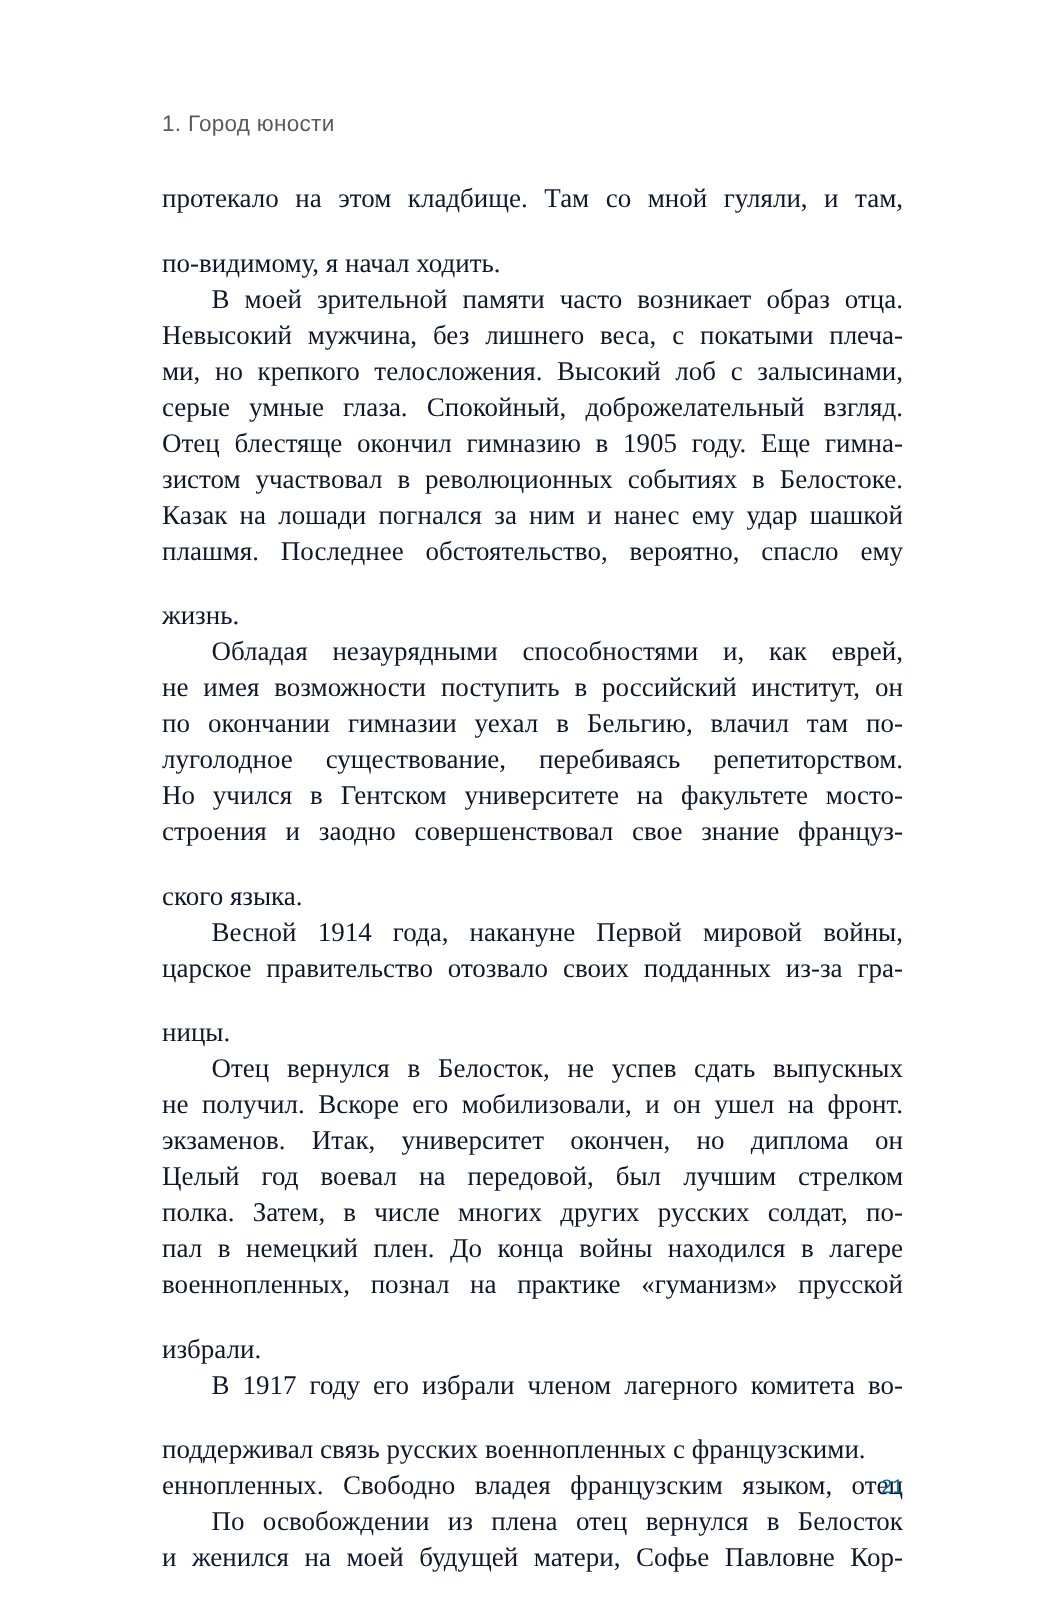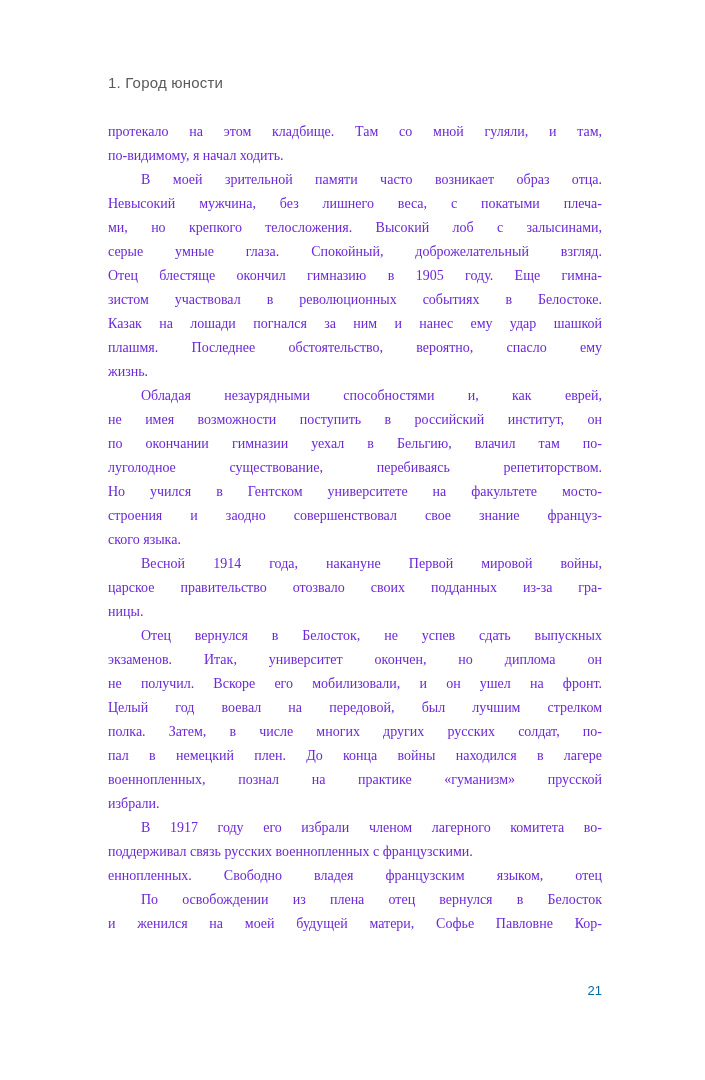--- a/index.html
+++ b/index.html
@@ -25,32 +25,33 @@
     font-family: "Liberation Sans", sans-serif;
     font-size: 15px;
     color: #5a5a5a;
     letter-spacing: 0.2px;
   }
   .text-block {
     position: absolute;
     left: 108px;
     top: 120px;
     width: 494px;
-    font-size: 14px;
+    font-size: 18px;
     line-height: 24px;
-    color: #6d28d9;
+    color: #0f172a;
   }
   .line {
     height: 24px;
     overflow: hidden;
     text-align: justify;
     text-align-last: justify;
   }
   .line.last {
     text-align-last: left;
+    margin-top: 19px;
   }
   .line.indent {
     text-indent: 33px;
   }
   .folio {
     position: absolute;
     left: 108px;
     top: 983px;
     width: 494px;
     text-align: right;
@@ -83,22 +84,22 @@
       <div class="line">не имея возможности поступить в российский институт, он</div>
       <div class="line">по окончании гимназии уехал в Бельгию, влачил там по-</div>
       <div class="line">луголодное существование, перебиваясь репетиторством.</div>
       <div class="line">Но учился в Гентском университете на факультете мосто-</div>
       <div class="line">строения и заодно совершенствовал свое знание француз-</div>
       <div class="line last">ского языка.</div>
       <div class="line indent">Весной 1914 года, накануне Первой мировой войны,</div>
       <div class="line">царское правительство отозвало своих подданных из-за гра-</div>
       <div class="line last">ницы.</div>
       <div class="line indent">Отец вернулся в Белосток, не успев сдать выпускных</div>
+      <div class="line">не получил. Вскоре его мобилизовали, и он ушел на фронт.</div>
       <div class="line">экзаменов. Итак, университет окончен, но диплома он</div>
-      <div class="line">не получил. Вскоре его мобилизовали, и он ушел на фронт.</div>
       <div class="line">Целый год воевал на передовой, был лучшим стрелком</div>
       <div class="line">полка. Затем, в числе многих других русских солдат, по-</div>
       <div class="line">пал в немецкий плен. До конца войны находился в лагере</div>
       <div class="line">военнопленных, познал на практике «гуманизм» прусской</div>
       <div class="line last">избрали.</div>
       <div class="line indent">В 1917 году его избрали членом лагерного комитета во-</div>
       <div class="line last">поддерживал связь русских военнопленных с французскими.</div>
       <div class="line">еннопленных. Свободно владея французским языком, отец</div>
       <div class="line indent">По освобождении из плена отец вернулся в Белосток</div>
       <div class="line">и женился на моей будущей матери, Софье Павловне Кор-</div>

